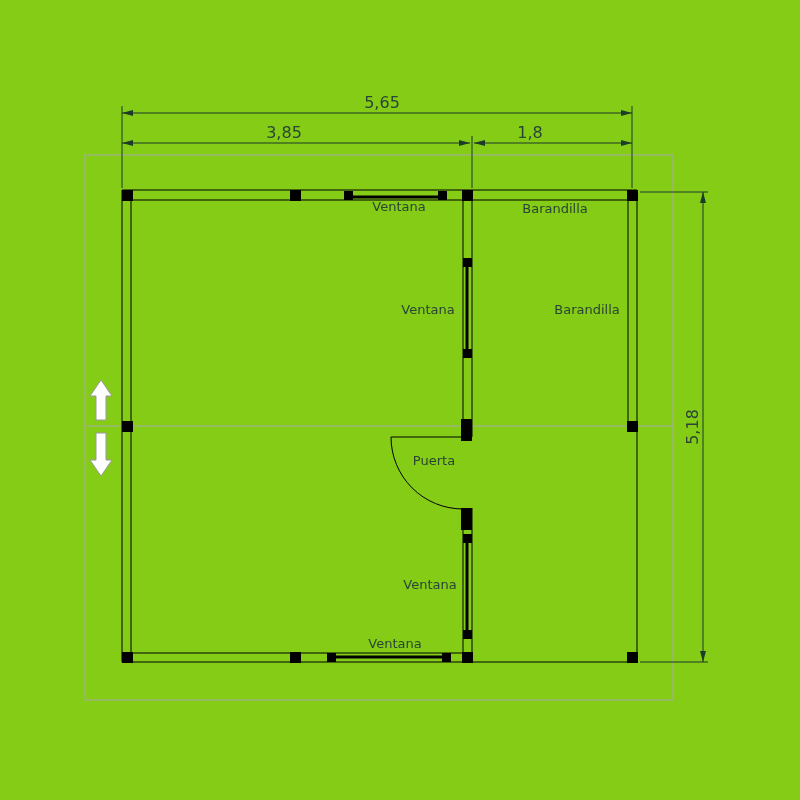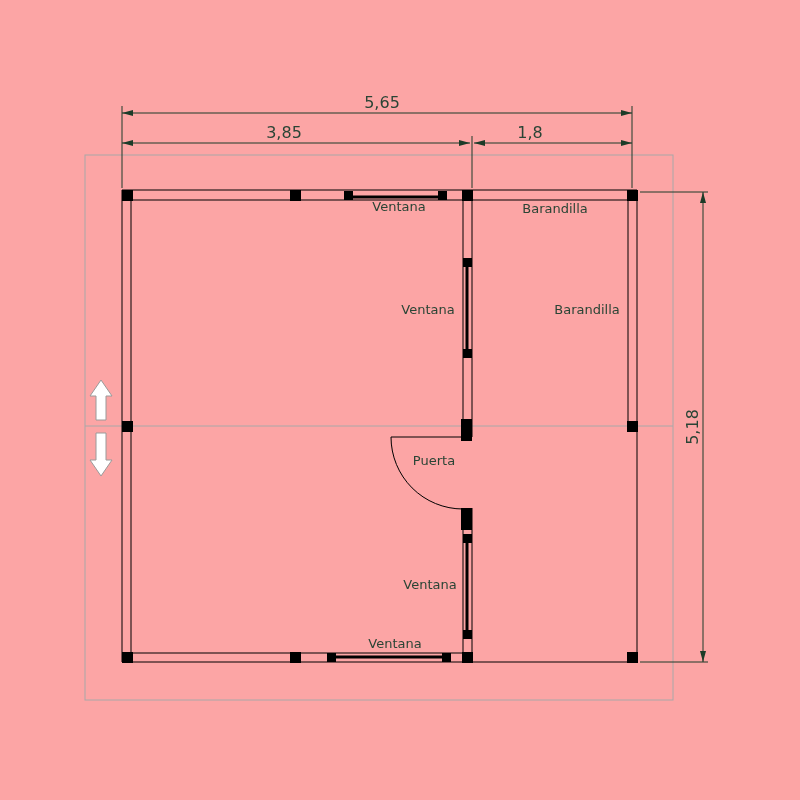--- a/index.html
+++ b/index.html
@@ -1,19 +1,19 @@
 <!DOCTYPE html>
 <html><head>
 <meta charset="utf-8">
 <style>
   html,body{margin:0;padding:0;background:#ffffff;}
   .canvas{
     position:relative;
     width:800px;height:800px;
-    background:#fca5a5;
+    background:#84cc16;
     overflow:hidden;
     font-family:"DejaVu Sans","Liberation Sans",sans-serif;
   }
   svg{position:absolute;left:0;top:0;}
   .frame{stroke:#a8a8a8;fill:none;stroke-width:1;}
   .grayline{stroke:#a8a8a8;stroke-width:1;}
   .wall{stroke:#000000;stroke-width:1;}
   .glass{stroke:#000000;stroke-width:3;}
   .door{stroke:#000000;stroke-width:1;fill:none;}
   .dim{stroke:#1c3b28;stroke-width:1;}

